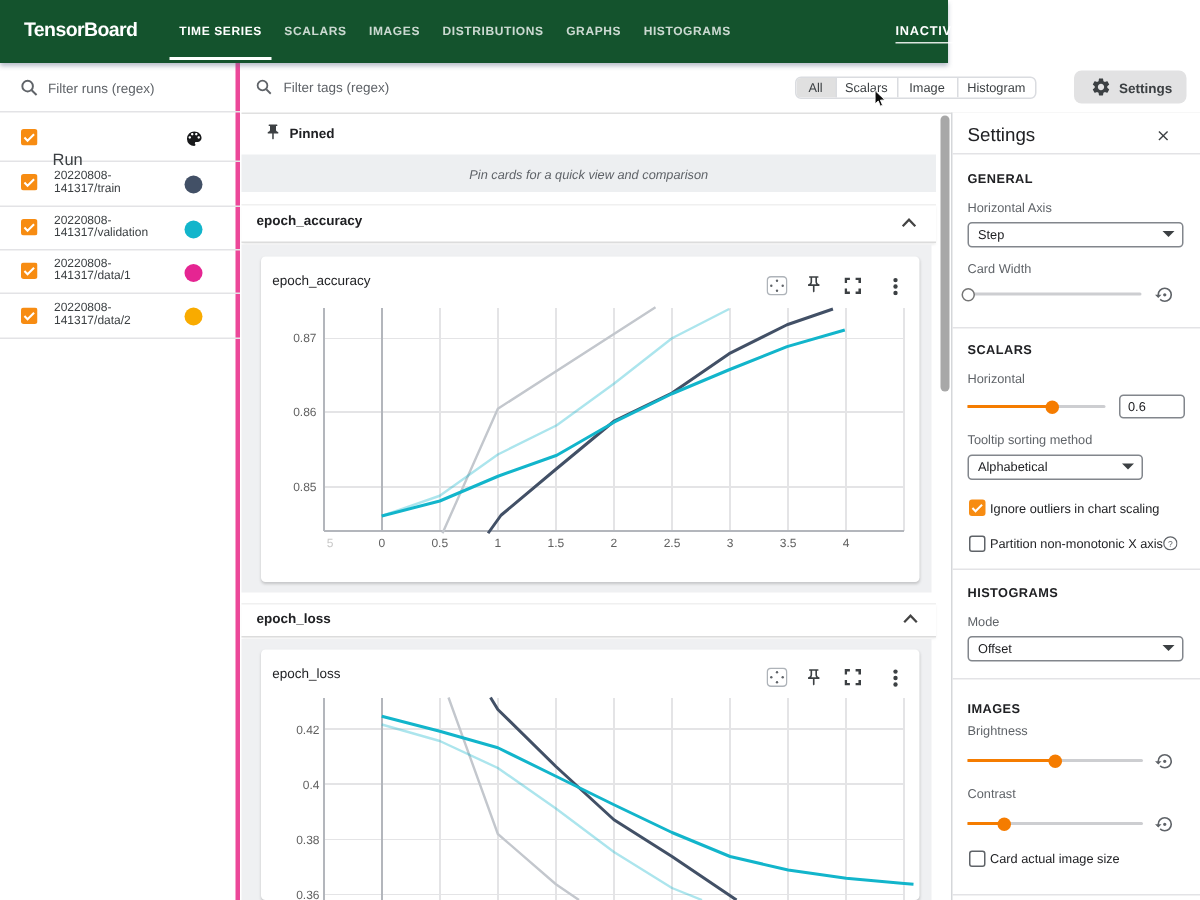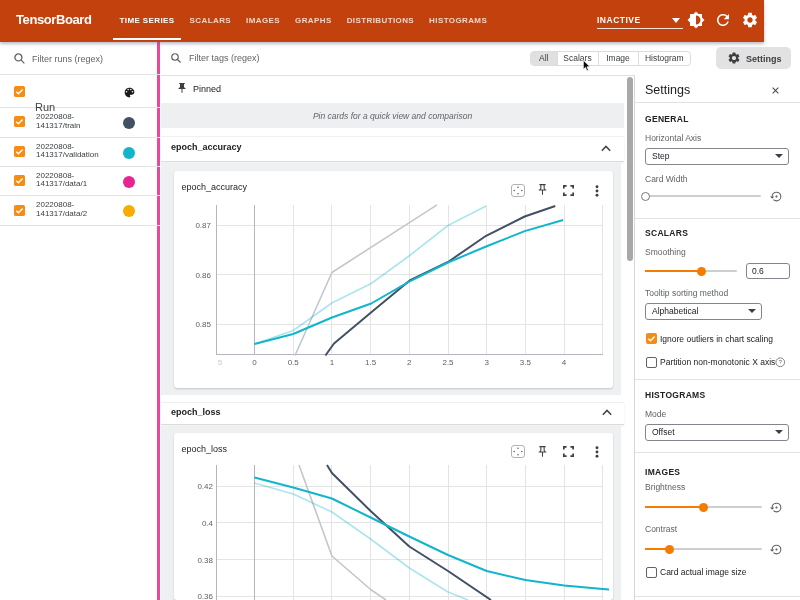--- a/index.html
+++ b/index.html
@@ -15,28 +15,28 @@
 .track{position:absolute;height:2px;background:#cdced1;border-radius:1px}
 .fill{position:absolute;height:2px;background:#f57c00}
 .thumb{position:absolute;width:9px;height:9px;border-radius:50%;background:#f57c00}
 .cb{position:absolute;width:11px;height:11px;border-radius:2px}
 .cb.on{background:#f78c12}
 .cb.off{background:#fff;border:1.5px solid #5f6368}
 .cblbl{position:absolute;font-size:8.5px;color:#202124}
 </style></head>
 <body>
 
-<div class="abs" style="left:0;top:0;width:764px;height:41.5px;background:#c2410c;box-shadow:0 2px 3px rgba(100,110,140,0.45);z-index:50">
+<div class="abs" style="left:0;top:0;width:632px;height:41.5px;background:#14532d;box-shadow:0 2px 3px rgba(100,110,140,0.45);z-index:50">
   <div class="abs" style="left:16px;top:0;height:40px;line-height:40px;color:#fff;font-size:13px;font-weight:bold;letter-spacing:-0.4px">TensorBoard</div>
   <div class="abs" style="left:112px;top:0;height:40px;display:flex">
     <div class="tab active">TIME SERIES</div>
     <div class="tab">SCALARS</div>
     <div class="tab">IMAGES</div>
+    <div class="tab">DISTRIBUTIONS</div>
     <div class="tab">GRAPHS</div>
-    <div class="tab">DISTRIBUTIONS</div>
     <div class="tab">HISTOGRAMS</div>
   </div>
   <div class="abs" style="left:597px;top:0;height:40px;line-height:40px;color:#fff;font-size:8.5px;font-weight:bold;letter-spacing:0.5px">INACTIVE</div>
   <div class="abs" style="left:672px;top:18px;width:0;height:0;border-left:4px solid transparent;border-right:4px solid transparent;border-top:5px solid #fff"></div>
   <div class="abs" style="left:597px;top:27.5px;width:86px;height:1px;background:rgba(255,255,255,0.85)"></div>
   <svg class="abs" style="left:687px;top:11px" width="18" height="18" viewBox="0 0 24 24" fill="#fff">
       <path d="M20 8.69V4h-4.69L12 .69 8.69 4H4v4.69L.69 12 4 15.31V20h4.69L12 23.31 15.31 20H20v-4.69L23.31 12 20 8.69zM12 18V6c3.31 0 6 2.69 6 6s-2.69 6-6 6z"></path>
     </svg>
   <svg class="abs" style="left:714px;top:11px" width="18" height="18" viewBox="0 0 24 24" fill="#fff">
       <path d="M17.65 6.35C16.2 4.9 14.21 4 12 4c-4.42 0-7.99 3.58-7.99 8s3.57 8 7.99 8c3.73 0 6.84-2.55 7.73-6h-2.08c-.82 2.33-3.04 4-5.65 4-3.31 0-6-2.69-6-6s2.69-6 6-6c1.66 0 3.14.69 4.22 1.78L13 11h7V4l-2.35 2.35z"></path>
@@ -121,21 +121,21 @@
     </svg>
   <div class="abs" style="left:746px;top:53.5px;font-size:9px;font-weight:bold;color:#3c4043;z-index:61">Settings</div>
 
   <svg class="abs" style="left:583px;top:60px;z-index:70" width="8.5" height="12" viewBox="0 0 12 17">
       <path d="M0.5 0.5 L0.5 13.2 L3.5 10.4 L5.5 15.3 L7.6 14.4 L5.6 9.6 L9.8 9.4 Z" fill="#0b0b0b" stroke="#fff" stroke-width="0.9"></path>
     </svg>
 
   <svg class="abs" style="left:176px;top:82px" width="12" height="12" viewBox="0 0 24 24" fill="#3c4043">
       <path d="M16 9V4h1c.55 0 1-.45 1-1s-.45-1-1-1H7c-.55 0-1 .45-1 1s.45 1 1 1h1v5c0 1.66-1.34 3-3 3v2h5.97v7l1 1 1-1v-7H19v-2c-1.66 0-3-1.34-3-3z"></path>
     </svg>
-  <div class="abs" style="left:193px;top:83.5px;font-size:9px;font-weight:normal;color:#202124">Pinned</div>
+  <div class="abs" style="left:193px;top:83.5px;font-size:9px;font-weight:bold;color:#202124">Pinned</div>
 
   <div class="abs" style="left:161px;top:103px;width:463px;height:25px;background:#edeff1;display:flex;align-items:center;justify-content:center">
       <span style="font-size:8.5px;font-style:italic;color:#5f6368">Pin cards for a quick view and comparison</span>
     </div>
 
   <div class="abs" style="left:161px;top:136px;width:463px;height:25.5px;background:#fff;border-top:1px solid #f0f0f0;border-bottom:1px solid #dcdcdc;box-shadow:0 1px 2px rgba(0,0,0,0.08)"></div>
   <div class="abs" style="left:171px;top:142px;font-size:9px;font-weight:bold;color:#202124;z-index:2">epoch_accuracy</div>
   <svg class="abs" style="left:600.5px;top:144.5px;z-index:2" width="10" height="7" viewBox="0 0 10 7" fill="none" stroke="#444" stroke-width="1.5">
       <path d="M0.8 5.8 L5 1.4 L9.2 5.8"></path>
     </svg>
@@ -291,21 +291,21 @@
   <div class="glbl" style="left:645px;top:132.5px">Horizontal Axis</div>
   <div class="sel" style="left:645px;top:148px;width:144px;height:16.5px">Step<span class="car"></span></div>
   <div class="glbl" style="left:645px;top:173.5px">Card Width</div>
   <div class="track" style="left:645px;top:195px;width:116px"></div>
   <div class="abs" style="left:641px;top:191.5px;width:9px;height:9px;border-radius:50%;background:#fff;border:1.5px solid #757575"></div>
   <svg class="abs" style="left:770px;top:189.5px" width="13" height="13" viewBox="0 0 24 24" fill="#5f6368">
       <path d="M14 12c0-1.1-.9-2-2-2s-2 .9-2 2 .9 2 2 2 2-.9 2-2zm-2-9a9 9 0 00-9 9H0l4 4 4-4H5a7 7 0 117 7c-1.93 0-3.68-.79-4.94-2.06l-1.42 1.42A8.954 8.954 0 0012 21a9 9 0 000-18z"></path>
     </svg>
   <div class="divider" style="left:635px;top:217.5px;width:165px"></div>
   <div class="seclbl" style="left:645px;top:227.5px">SCALARS</div>
-  <div class="glbl" style="left:645px;top:246.5px">Smoothing</div>
+  <div class="glbl" style="left:645px;top:246.5px">Horizontal</div>
   <div class="track" style="left:645px;top:270px;width:92px"></div>
   <div class="fill" style="left:645px;top:270px;width:56px"></div>
   <div class="thumb" style="left:696.8px;top:266.5px"></div>
   <div class="abs" style="left:746px;top:262.5px;width:44px;height:16.5px;border:1px solid #82868c;border-radius:3px;font-size:8.5px;color:#202124;display:flex;align-items:center;padding-left:5px">0.6</div>
   <div class="glbl" style="left:645px;top:287.5px">Tooltip sorting method</div>
   <div class="sel" style="left:645px;top:303px;width:117px;height:16.5px">Alphabetical<span class="car"></span></div>
   <div class="cb on" style="left:645.5px;top:333px"></div>
   <svg class="abs" style="left:645.5px;top:333px" width="11" height="11" viewBox="0 0 24 24">
       <path d="M5 12.5l4.5 4.5L19 7.5" fill="none" stroke="#fff" stroke-width="3"></path>
     </svg>

